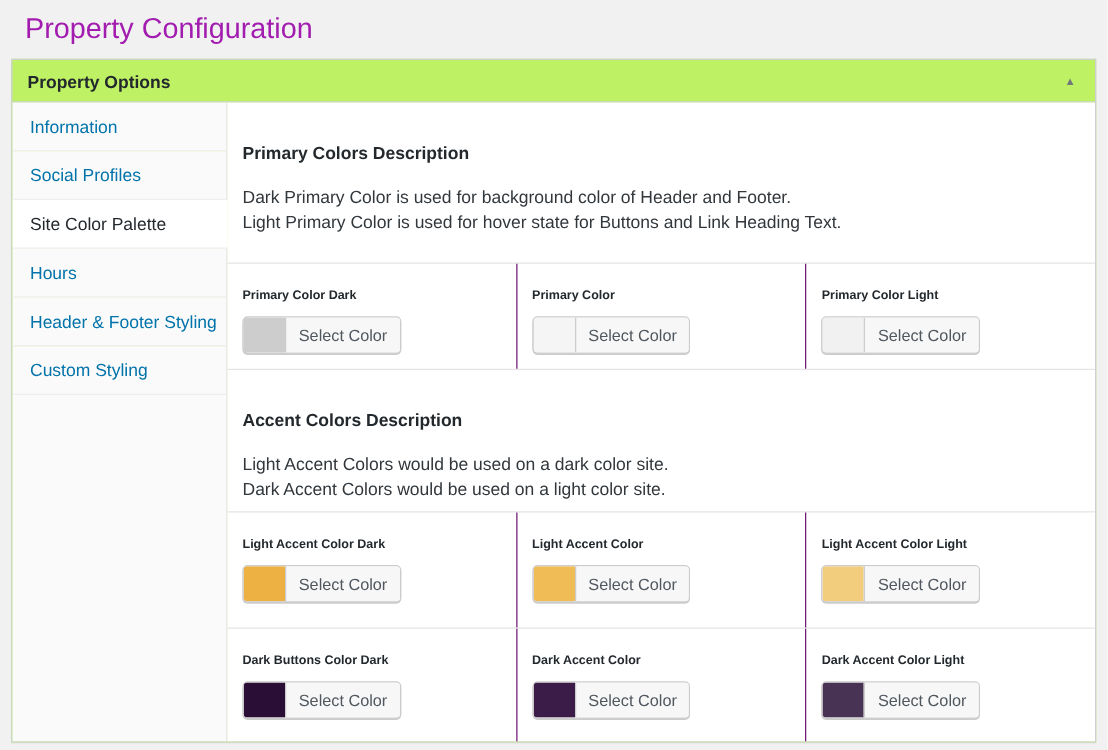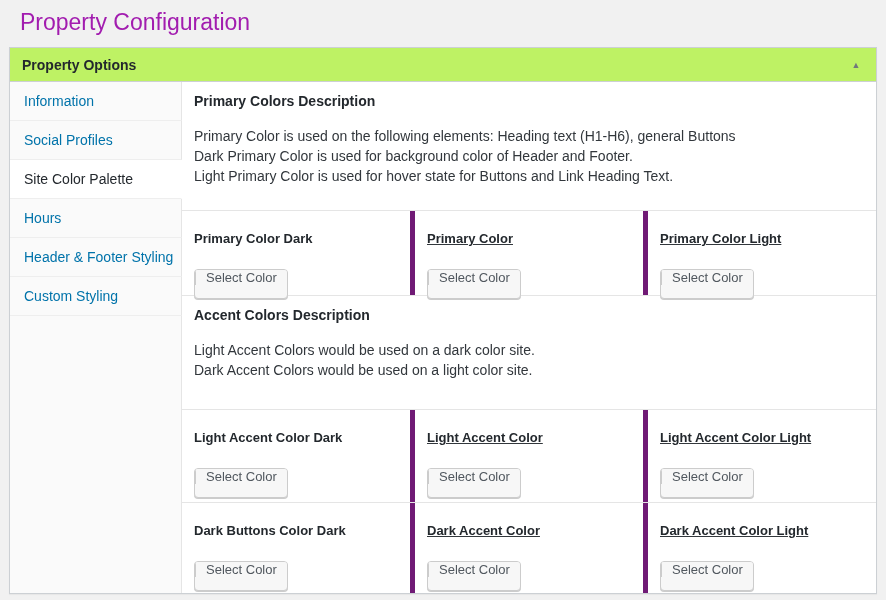--- a/index.html
+++ b/index.html
@@ -56,38 +56,38 @@
   .content { flex: 1; display: flex; flex-direction: column; background: #fff; }
   .section { border-bottom: 1px solid #e5e5e5; }
   .section.desc { padding: 11px 14px 0 12px; }
   .sec-a { height: 129px; }
   .sec-b { height: 85px; }
   .sec-c { height: 114px; }
   .sec-d { height: 93px; }
   .sec-e { flex: 1; border-bottom: none; }
   .desc-heading {
     font-size: 14px; font-weight: 700; color: #23282d;
-    margin: 0 0 17px 0;
+    margin: 21px 0 17px 0;
   }
   .desc-line { margin: 0; line-height: 20px; color: #32373c; }
 
   .cols { display: flex; padding: 0; }
   .col { flex: 1; padding: 14px 12px 0 12px; min-width: 0; }
-  .col + .col { border-left: 5px solid #701a75; text-decoration: underline; }
+  .col + .col { border-left: 1px solid #701a75; }
   .field-label {
-    font-size: 13px; font-weight: 700; color: #23282d;
+    font-size: 10px; font-weight: 700; color: #23282d;
     margin: 6px 0 11px 0; white-space: nowrap;
   }
 
   
   .color-btn {
     display: inline-flex; align-items: stretch; padding: 0;
     height: 30px; border: 1px solid #ccc; border-radius: 4px;
     background: #f7f7f7; cursor: pointer; overflow: hidden;
-    box-shadow: 0 1px 0 #ccc; font-family: inherit; flex-direction: column;
+    box-shadow: 0 1px 0 #ccc; font-family: inherit;
   }
   .swatch { width: 33px; background: #fff; }
   .color-btn-text {
     display: flex; align-items: center;
     padding: 0 10px; border-left: 1px solid #ccc;
     background: #f7f7f7; font-size: 13px; color: #50575e;
   }
 </style>
 </head>
 <body>
@@ -111,21 +111,20 @@
       <a class="tab">Hours</a>
       <a class="tab">Header &amp; Footer Styling</a>
       <a class="tab">Custom Styling</a>
       <div class="tabs-filler"></div>
     </div>
 
     <div class="content">
 
       <div class="section desc sec-a">
         <div class="desc-heading">Primary Colors Description</div>
-        <p class="desc-line">Primary Color is used on the following elements: Heading text (H1-H6), general Buttons</p>
         <p class="desc-line">Dark Primary Color is used for background color of Header and Footer.</p>
         <p class="desc-line">Light Primary Color is used for hover state for Buttons and Link Heading Text.</p>
       </div>
 
       <div class="section cols sec-b">
         <div class="col">
           <div class="field-label">Primary Color Dark</div>
           <button class="color-btn">
             <span class="swatch" style="background-color: rgb(205, 205, 205);"></span>
             <span class="color-btn-text">Select Color</span>

